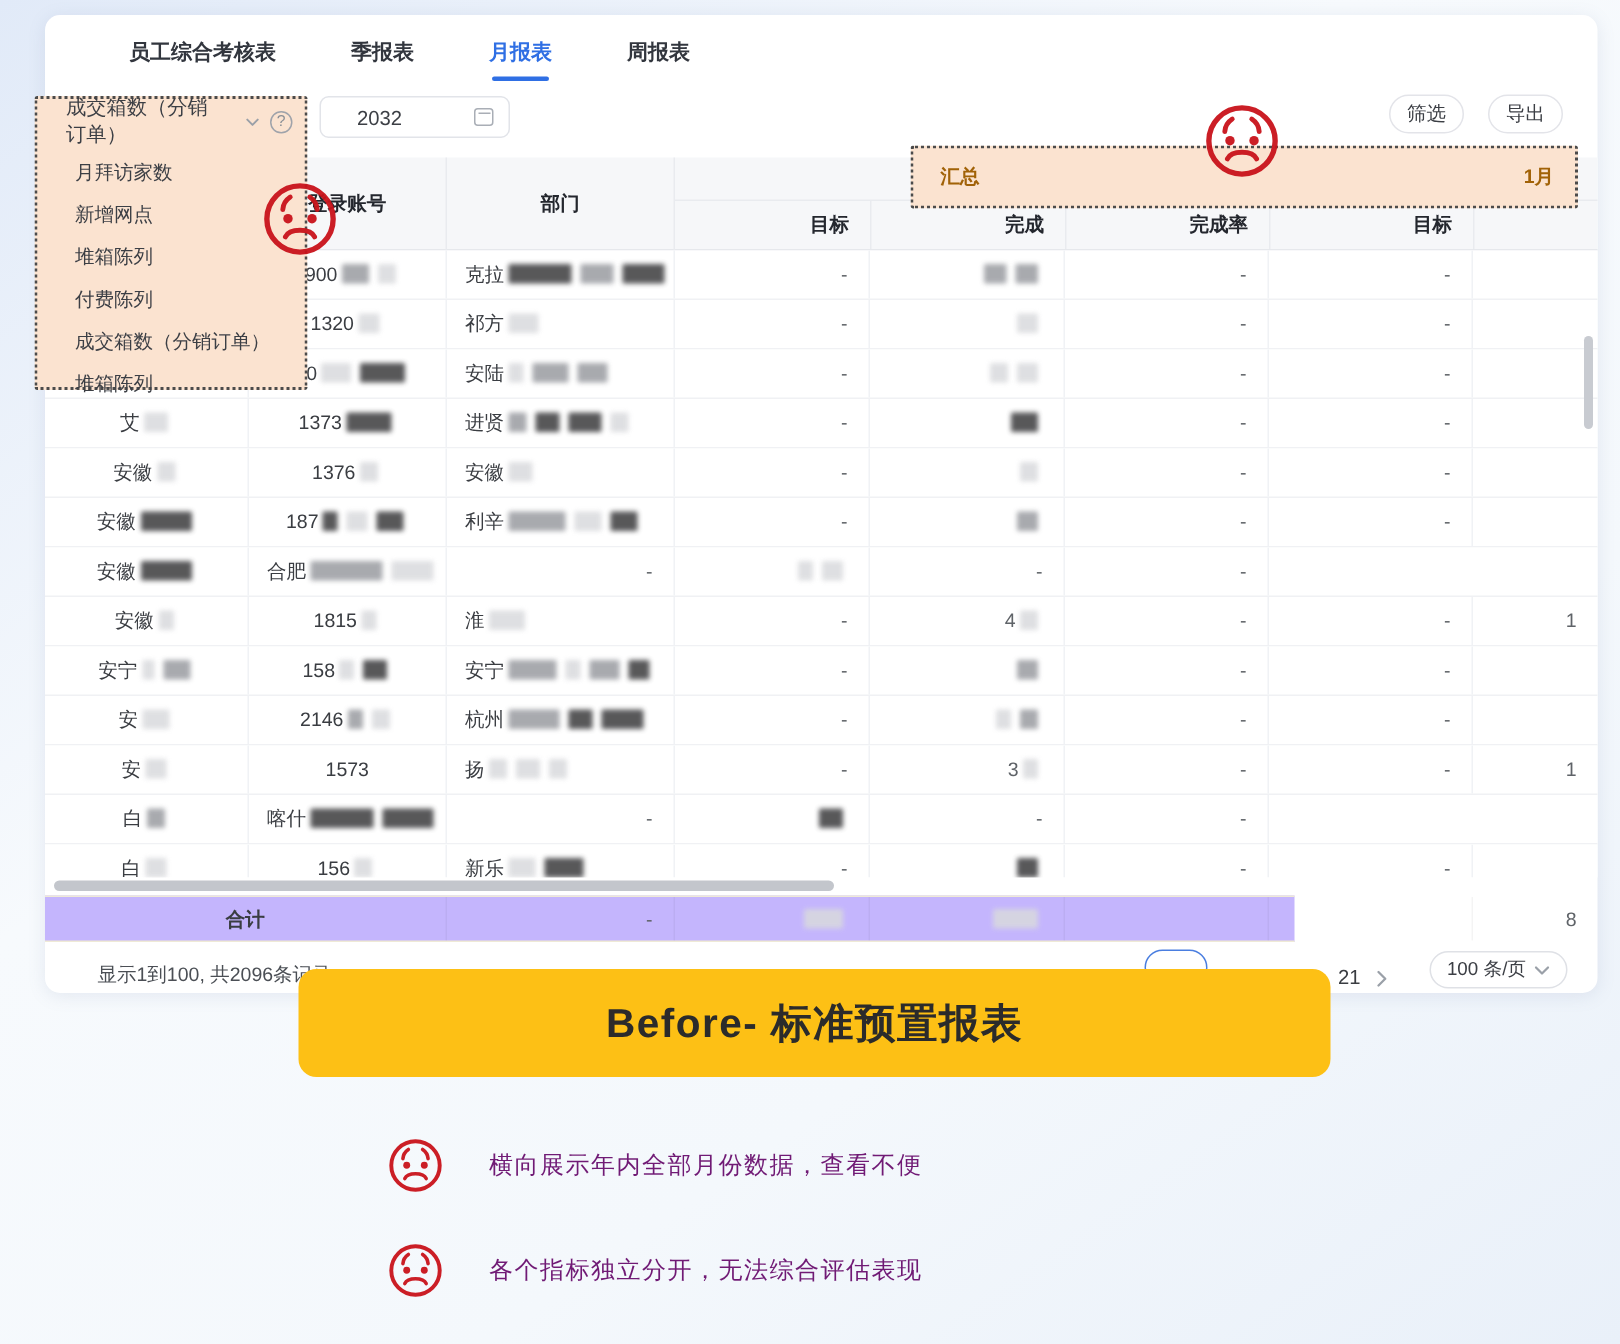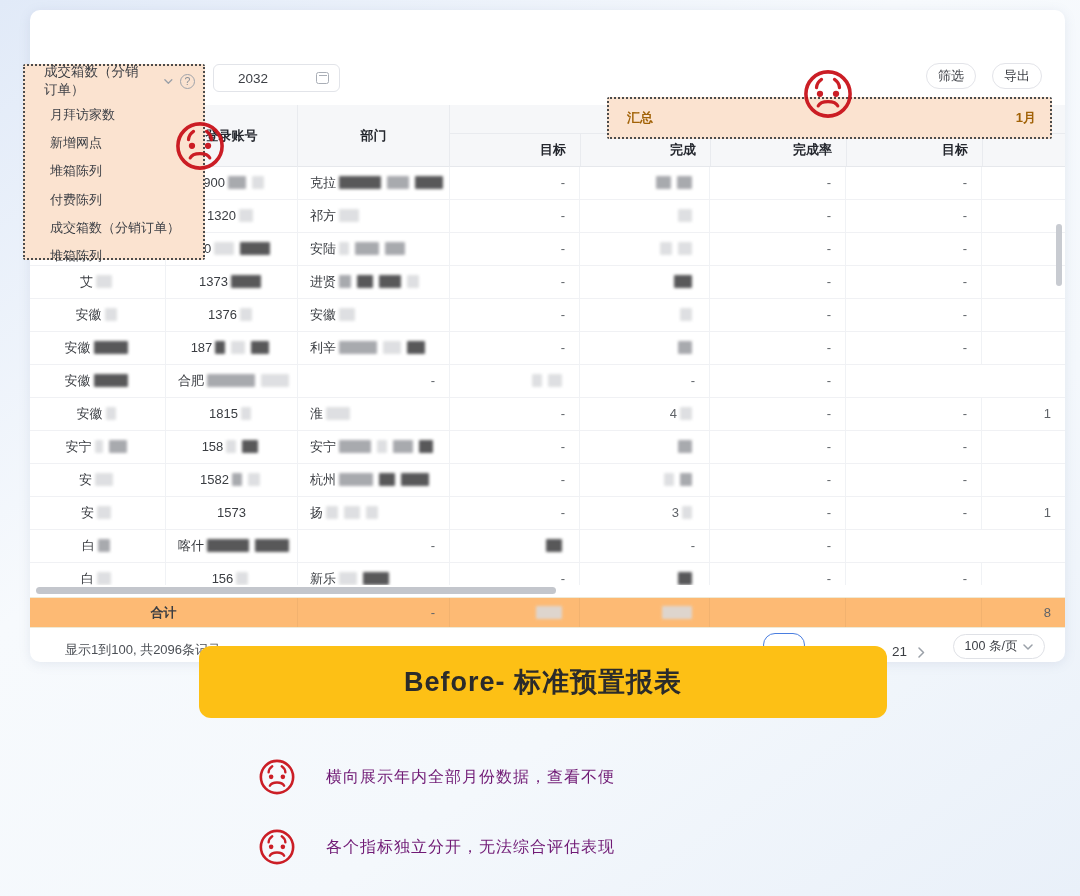--- a/index.html
+++ b/index.html
@@ -53,21 +53,21 @@
   .c1 { text-align:center; } .c2 { text-align:center; } .c3 { padding-left:12px; }
   .num { text-align:right; padding-right:14px; color:#5f6368; }
   .rb { display:inline-block; height:13px; border-radius:1px; filter:blur(1.7px); opacity:.85; vertical-align:-2px; margin:0 3px; }
   .rb.d { background:#3b3b3d; } .rb.m { background:#9a9ca1; } .rb.l { background:#d9dadd; }
 
   
   .hscroll { position:absolute; left:6px; top:577px; width:520px; height:7px; background:#c3c6cc; border-radius:4px; }
   .vscroll { position:absolute; left:1026px; top:214px; width:6px; height:62px; background:#c8cbd1; border-radius:3px; }
 
   
-  .trow { position:absolute; left:0; top:587px; width:1035px; height:31px; background:#fdba74;
+  .trow { position:absolute; left:0; top:587px; width:833px; height:31px; background:#c4b5fd;
           display:grid; grid-template-columns:268px 152px 130px 130px 136px 136px 83px; font-size:13px; color:#3a3d42;
           border-top:1px solid #efead6; border-bottom:1px solid #efead6; }
   .trow > div { line-height:29px; border-right:1px solid rgba(0,0,0,.045); white-space:nowrap; overflow:hidden; }
   .trow > div:last-child { border-right:none; }
   .t-label { text-align:center; font-weight:600; }
 
   
   .records { position:absolute; left:35px; top:628px; font-size:13px; color:#4b4f55; line-height:24px; }
   .pag-ellipsis { position:absolute; left:822px; top:630px; font-size:14px; color:#9aa0a8; line-height:24px; letter-spacing:1px; cursor:pointer; }
   .pag-num { position:absolute; left:862px; top:630px; font-size:13.5px; color:#3a3d42; line-height:24px; cursor:pointer; }
@@ -104,20 +104,26 @@
 
   .chev-path { fill:none; stroke:#9aa0a8; stroke-width:1.5; stroke-linecap:round; stroke-linejoin:round; }
 </style>
 </head>
 <body>
 
 <div class="page">
 
   <div class="card">
 
+    <div class="tabs">
+      <div class="tab">员工综合考核表</div>
+      <div class="tab">季报表</div>
+      <div class="tab active">月报表</div>
+      <div class="tab">周报表</div>
+    </div>
 
     <div class="datefield">
       <span>2032</span>
       <span class="spacer"></span>
       <span class="cal"></span>
     </div>
     <button class="btn filter">筛选</button>
     <button class="btn export">导出</button>
 
     <div class="thead">
@@ -231,21 +237,21 @@
         <div class="td c3"><span>安宁</span><i class="rb m" style="width:32px"></i><i class="rb l" style="width:10px"></i><i class="rb m" style="width:20px"></i><i class="rb d" style="width:14px"></i></div>
         <div class="td c4 num"><span>-</span></div>
         <div class="td c5 num"><i class="rb m" style="width:14px"></i><span></span></div>
         <div class="td c6 num"><span>-</span></div>
         <div class="td c7 num"><span>-</span></div>
         <div class="td c8 num"><span></span></div>
       </div>
 
       <div class="tr">
         <div class="td c1"><span>安</span><i class="rb l" style="width:18px"></i></div>
-        <div class="td c2"><span>1582</span><i class="rb m" style="width:10px"></i><i class="rb l" style="width:12px"></i></div>
+        <div class="td c2"><span>2146</span><i class="rb m" style="width:10px"></i><i class="rb l" style="width:12px"></i></div>
         <div class="td c3"><span>杭州</span><i class="rb m" style="width:34px"></i><i class="rb d" style="width:16px"></i><i class="rb d" style="width:28px"></i></div>
         <div class="td c4 num"><span>-</span></div>
         <div class="td c5 num"><i class="rb l" style="width:10px"></i><i class="rb m" style="width:12px"></i><span></span></div>
         <div class="td c6 num"><span>-</span></div>
         <div class="td c7 num"><span>-</span></div>
         <div class="td c8 num"><span></span></div>
       </div>
 
       <div class="tr">
         <div class="td c1"><span>安</span><i class="rb l" style="width:14px"></i></div>

